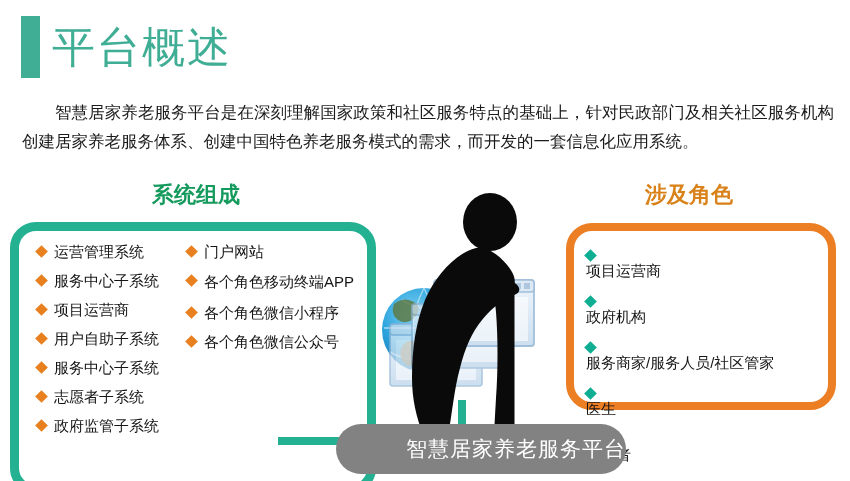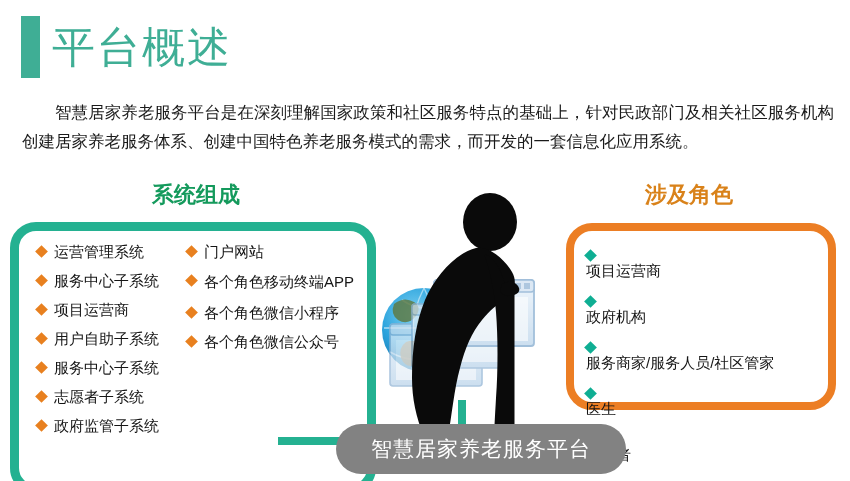--- a/index.html
+++ b/index.html
@@ -152,21 +152,21 @@
   #bottom-pill {
     position: absolute;
     left: 336px;
     top: 424px;
     width: 290px;
     height: 50px;
     background: #828282;
     border-radius: 25px;
     display: flex;
     align-items: center;
-    justify-content: center;
+    justify-content: flex-end;
   }
   #bottom-pill-label {
     color: #ffffff;
     font-size: 21px;
     letter-spacing: 1px;
     white-space: nowrap;
   }
 </style>
 </head>
 <body>

